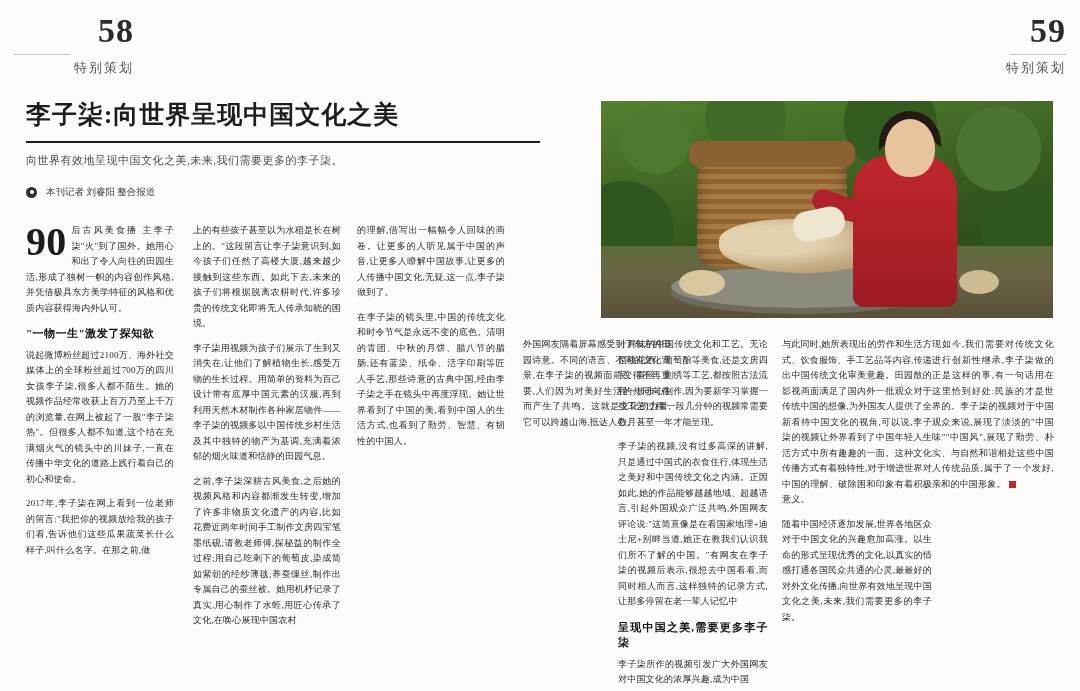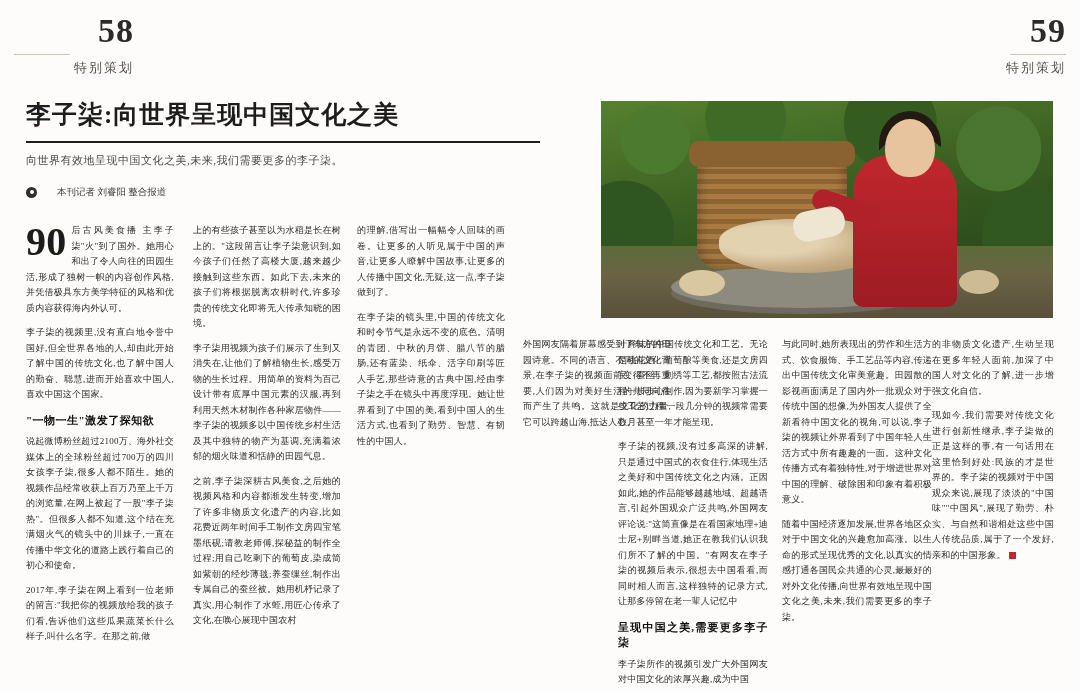--- a/index.html
+++ b/index.html
@@ -76,21 +76,21 @@
     font-size: 11px;
     color: #4a4a4a;
     letter-spacing: 0.5px;
   }
   .byline {
     position: absolute;
     left: 26px;
     top: 186px;
     display: flex;
     align-items: center;
-    gap: 20px;
+    gap: 9px;
     font-family: "Liberation Serif", serif;
     font-size: 9.5px;
     color: #3a3a3a;
   }
   .byline .dot {
     width: 11px;
     height: 11px;
     border-radius: 50%;
     background: #2f2f2f;
     display: inline-block;
@@ -351,21 +351,20 @@
     <div class="person-hair"></div>
     <div class="person-head"></div>
     <div class="arm"></div>
     <div class="hand-item"></div>
     <div class="veg-left"></div>
     <div class="veg-right"></div>
   </div>
 
   <div class="col" id="col1">
     <p><span class="dropcap">90</span><span>后古风美食播 主李子柒"火"到了国外。她用心和出了令人向往的田园生活,形成了独树一帜的内容创作风格,并凭借极具东方美学特征的风格和优质内容获得海内外认可。</span></p>
-    <p>李子柒的视频里,没有直白地令誉中国好,但全世界各地的人,却由此开始了解中国的传统文化,也了解中国人的勤奋、聪慧,进而开始喜欢中国人,喜欢中国这个国家。</p>
     <h3>"一物一生"激发了探知欲</h3>
     <p>说起微博粉丝超过2100万、海外社交媒体上的全球粉丝超过700万的四川女孩李子柒,很多人都不陌生。她的视频作品经常收获上百万乃至上千万的浏览量,在网上被起了一股"李子柒热"。但很多人都不知道,这个结在充满烟火气的镜头中的川妹子,一直在传播中华文化的道路上践行着自己的初心和使命。</p>
     <p>2017年,李子柒在网上看到一位老师的留言:"我把你的视频放给我的孩子们看,告诉他们这些瓜果蔬菜长什么样子,叫什么名字。在那之前,做</p>
   </div>
 
   <div class="col" id="col2">
     <p>上的有些孩子甚至以为水稻是长在树上的。"这段留言让李子柒意识到,如今孩子们任然了高楼大厦,越来越少接触到这些东西。如此下去,未来的孩子们将根据脱离农耕时代,许多珍贵的传统文化即将无人传承知晓的困境。</p>
     <p>李子柒用视频为孩子们展示了生到又消失在,让他们了解植物生长,感受万物的生长过程。用简单的资料为百己设计带有底厚中国元素的汉服,再到利用天然木材制作各种家居物件——李子柒的视频多以中国传统乡村生活及其中独特的物产为基调,充满着浓郁的烟火味道和恬静的田园气息。</p>
     <p>之前,李子柒深耕古风美食,之后她的视频风格和内容都渐发生转变,增加了许多非物质文化遗产的内容,比如花费近两年时间手工制作文房四宝笔墨纸砚;请教老师傅,探秘益的制作全过程;用自己吃剩下的葡萄皮,染成简如紫朝的经纱薄毯;养蚕缫丝,制作出专属自己的蚕丝被。她用机杼记录了真实,用心制作了水蛭,用匠心传承了文化,在唤心展现中国农村</p>
   </div>
@@ -385,18 +384,17 @@
     <h3>呈现中国之美,需要更多李子柒</h3>
     <p>李子柒所作的视频引发广大外国网友对中国文化的浓厚兴趣,成为中国</p>
   </div>
 
   <div class="col" id="col6">
     <p>与此同时,她所表现出的劳作和生活方式、饮食服饰、手工艺品等内容,传递出中国传统文化审美意趣。田园散的影视画面满足了国内外一批观众对于传统中国的想像,为外国友人提供了全新看待中国文化的视角,可以说,李子柒的视频让外界看到了中国年轻人生活方式中所有趣趣的一面。这种文化传播方式有着独特性,对于增进世界对中国的理解、破除困和印象有着积极意义。</p>
     <p>随着中国经济逐加发展,世界各地区众对于中国文化的兴趣愈加高涨。以生命的形式呈现优秀的文化,以真实的情感打通各国民众共通的心灵,最最好的对外文化传播,向世界有效地呈现中国文化之美,未来,我们需要更多的李子柒。</p>
   </div>
 
   <div class="col" id="col7">
-    <p>的非物质文化遗产,生动呈现在更多年轻人面前,加深了中国人对文化的了解,进一步增强文化自信。</p>
     <p><span>现如今,我们需要对传统文化进行创新性继承,李子柒做的正是这样的事,有一句话用在这里恰到好处:民族的才是世界的。李子柒的视频对于中国观众来说,展现了淡淡的"中国味""中国风",展现了勤劳、朴实、与自然和谐相处这些中国人传统品质,属于了一个发好,亲和的中国形象。</span><span class="endmark"></span></p>
   </div>
 
 
 </div>
 
 </body></html>

